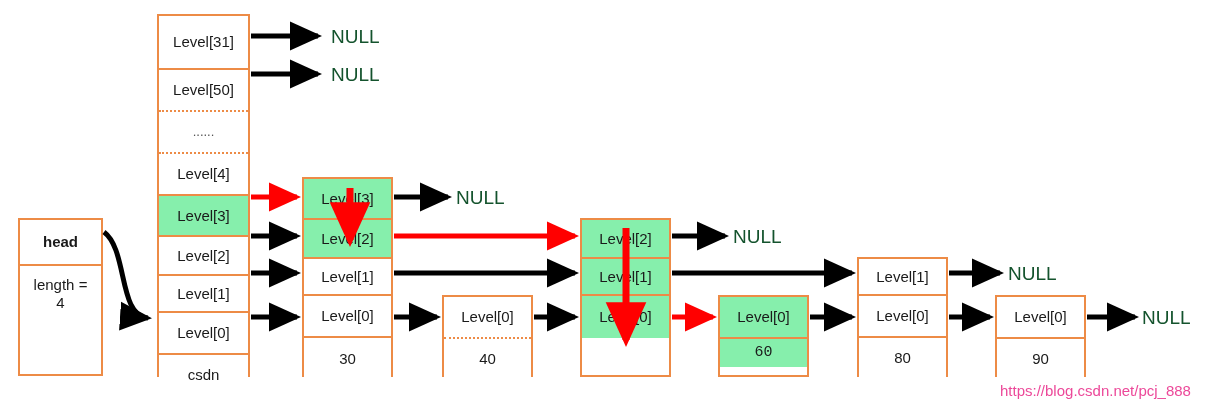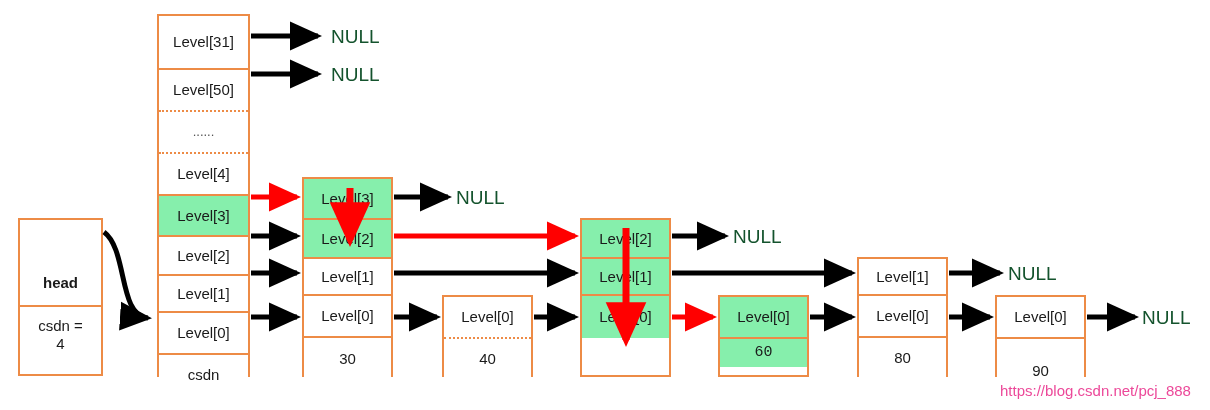--- a/index.html
+++ b/index.html
@@ -74,23 +74,23 @@
     color: #ec4899;
     white-space: nowrap;
   }
 </style>
 </head>
 <body>
 
 <div id="canvas">
 
   <div class="node" style="left:18px; top:218px; width:85px; height:158px;">
-    <div class="cell bold" style="height:46px;margin-top:41px;">head</div>
+    <div class="cell bold" style="height:46px;">head</div>
     <div class="cell multiline" style="height:56px;">
-      <span>csdn =</span>
+      <span>length =</span>
       <span>4</span>
     </div>
   </div>
 
   <div class="node" style="left:157px; top:14px; width:93px; height:363px;">
     <div class="cell" style="height:54px;">Level[31]</div>
     <div class="cell dashed" style="height:42px;">Level[50]</div>
     <div class="cell dashed" style="height:42px; font-size:13px; color:#555;">......</div>
     <div class="cell" style="height:42px;text-align:center;">Level[4]</div>
     <div class="cell green" style="height:41px;">Level[3]</div>
@@ -125,21 +125,21 @@
   </div>
 
   <div class="node" style="left:857px; top:257px; width:91px; height:120px;">
     <div class="cell" style="height:37px;">Level[1]</div>
     <div class="cell" style="height:42px;">Level[0]</div>
     <div class="cell" style="height:39px;">80</div>
   </div>
 
   <div class="node" style="left:995px; top:295px; width:91px; height:82px;">
     <div class="cell" style="height:42px;">Level[0]</div>
-    <div class="cell" style="height:40px;margin-top:12px;">90</div>
+    <div class="cell" style="height:40px;">90</div>
   </div>
 
   <svg class="layer" viewBox="0 0 1210 410">
     <defs>
       <marker id="ahBlack" markerWidth="7" markerHeight="7" refX="5.6" refY="3.0" orient="auto">
         <path d="M0,0.1 L6.4,3.0 L0,5.9 Z" fill="#000000"></path>
       </marker>
       <marker id="ahRed" markerWidth="7" markerHeight="7" refX="5.6" refY="3.0" orient="auto">
         <path d="M0,0.1 L6.4,3.0 L0,5.9 Z" fill="#ff0000"></path>
       </marker>

